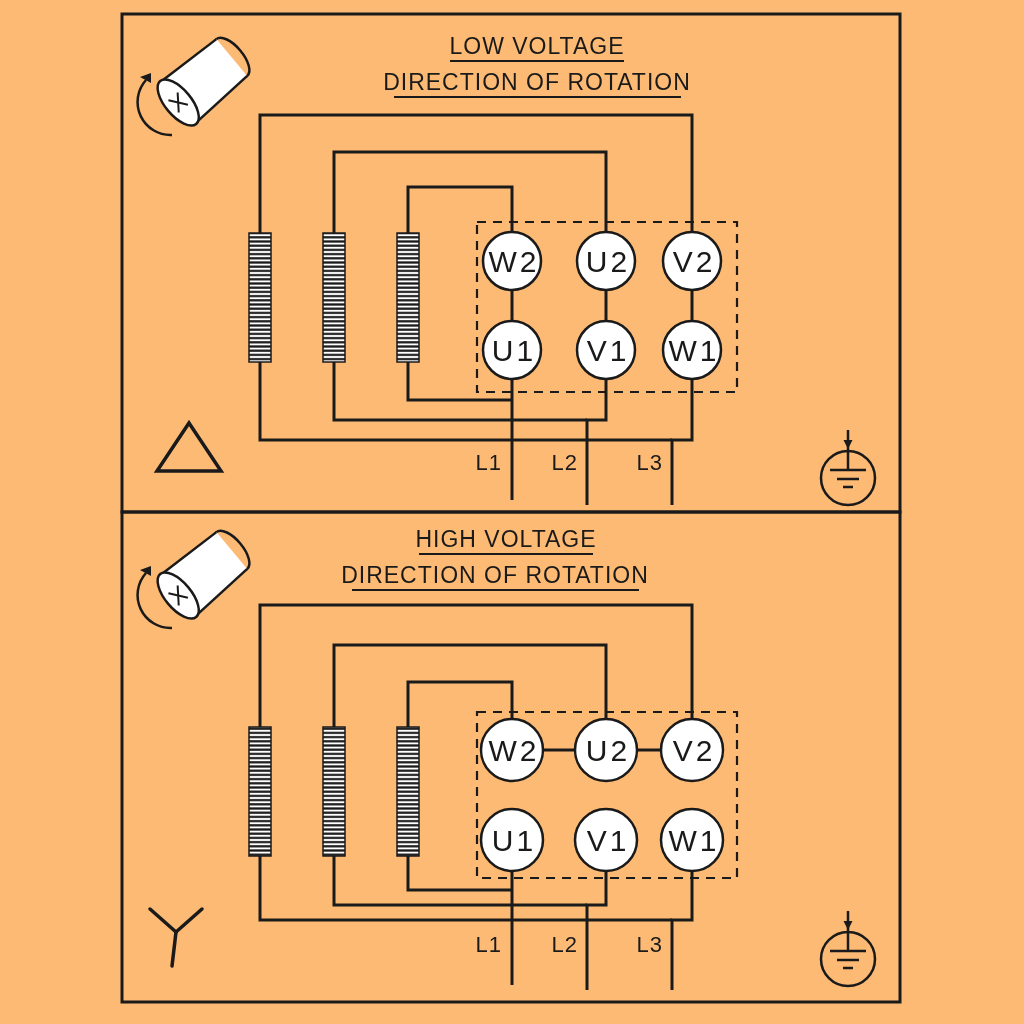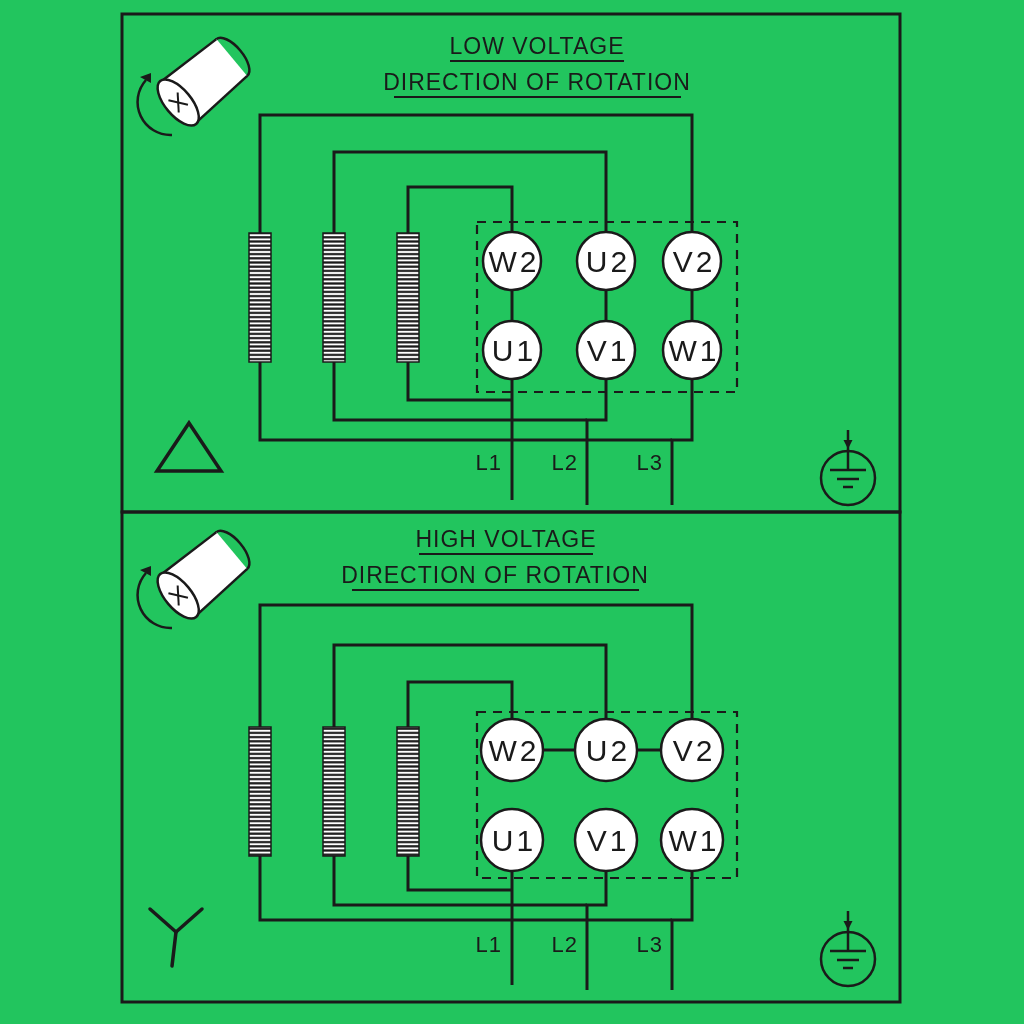--- a/index.html
+++ b/index.html
@@ -1,16 +1,16 @@
 <!DOCTYPE html>
 <html><head>
 <meta charset="utf-8">
 <style>
   html,body{margin:0;padding:0;background:#ffffff;}
-  .stage{position:relative;width:1024px;height:1024px;background:#22c55e;overflow:hidden;text-align:center;}
+  .stage{position:relative;width:1024px;height:1024px;background:#fdba74;overflow:hidden;text-align:center;}
   svg{display:block;}
   text{font-family:"Liberation Sans", sans-serif;fill:#1a1a1a;}
   .title-text{font-size:23px;letter-spacing:1px;}
   .terminal-text{font-size:30px;letter-spacing:3px;}
   .line-text{font-size:22px;letter-spacing:1px;}
   .wire{stroke:#1a1a1a;stroke-width:3;fill:none;stroke-linejoin:miter;}
   .thin{stroke:#1a1a1a;stroke-width:2.5;fill:none;}
   .border{stroke:#1a1a1a;stroke-width:3;fill:none;}
   .dashedbox{stroke:#1a1a1a;stroke-width:2.2;fill:none;stroke-dasharray:9 7;}
   .circ{stroke:#1a1a1a;stroke-width:2.5;fill:#ffffff;}

